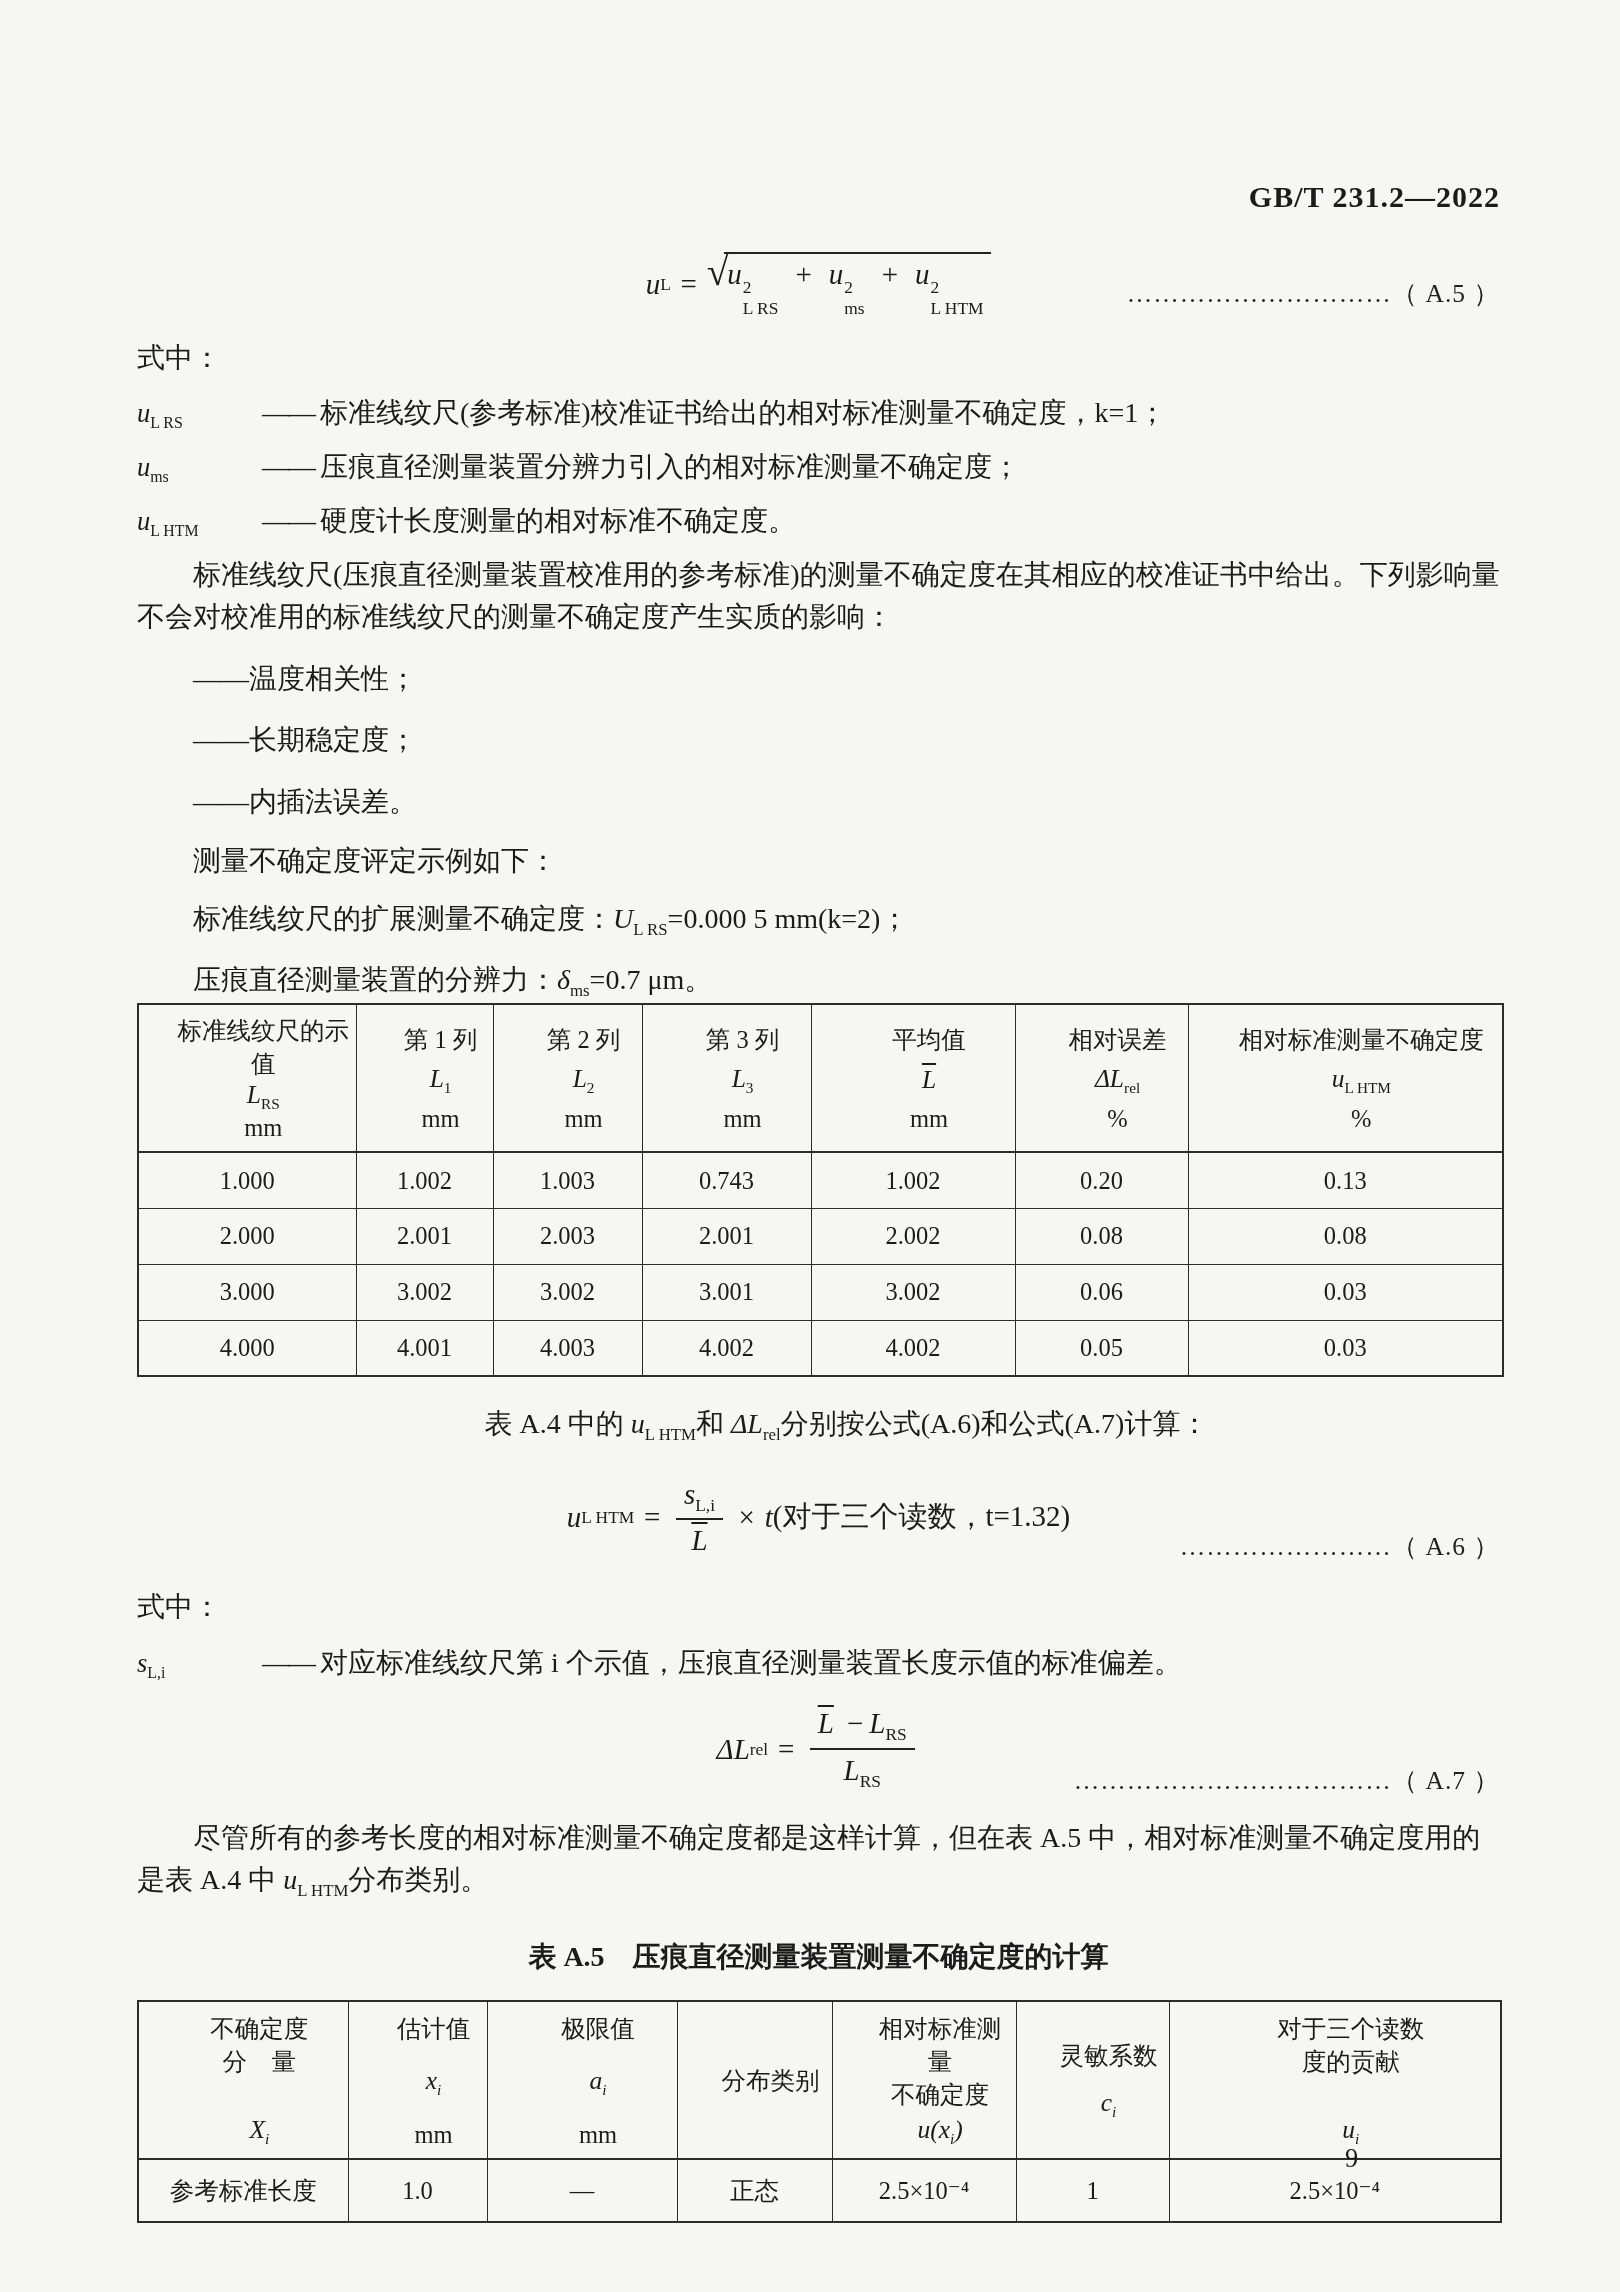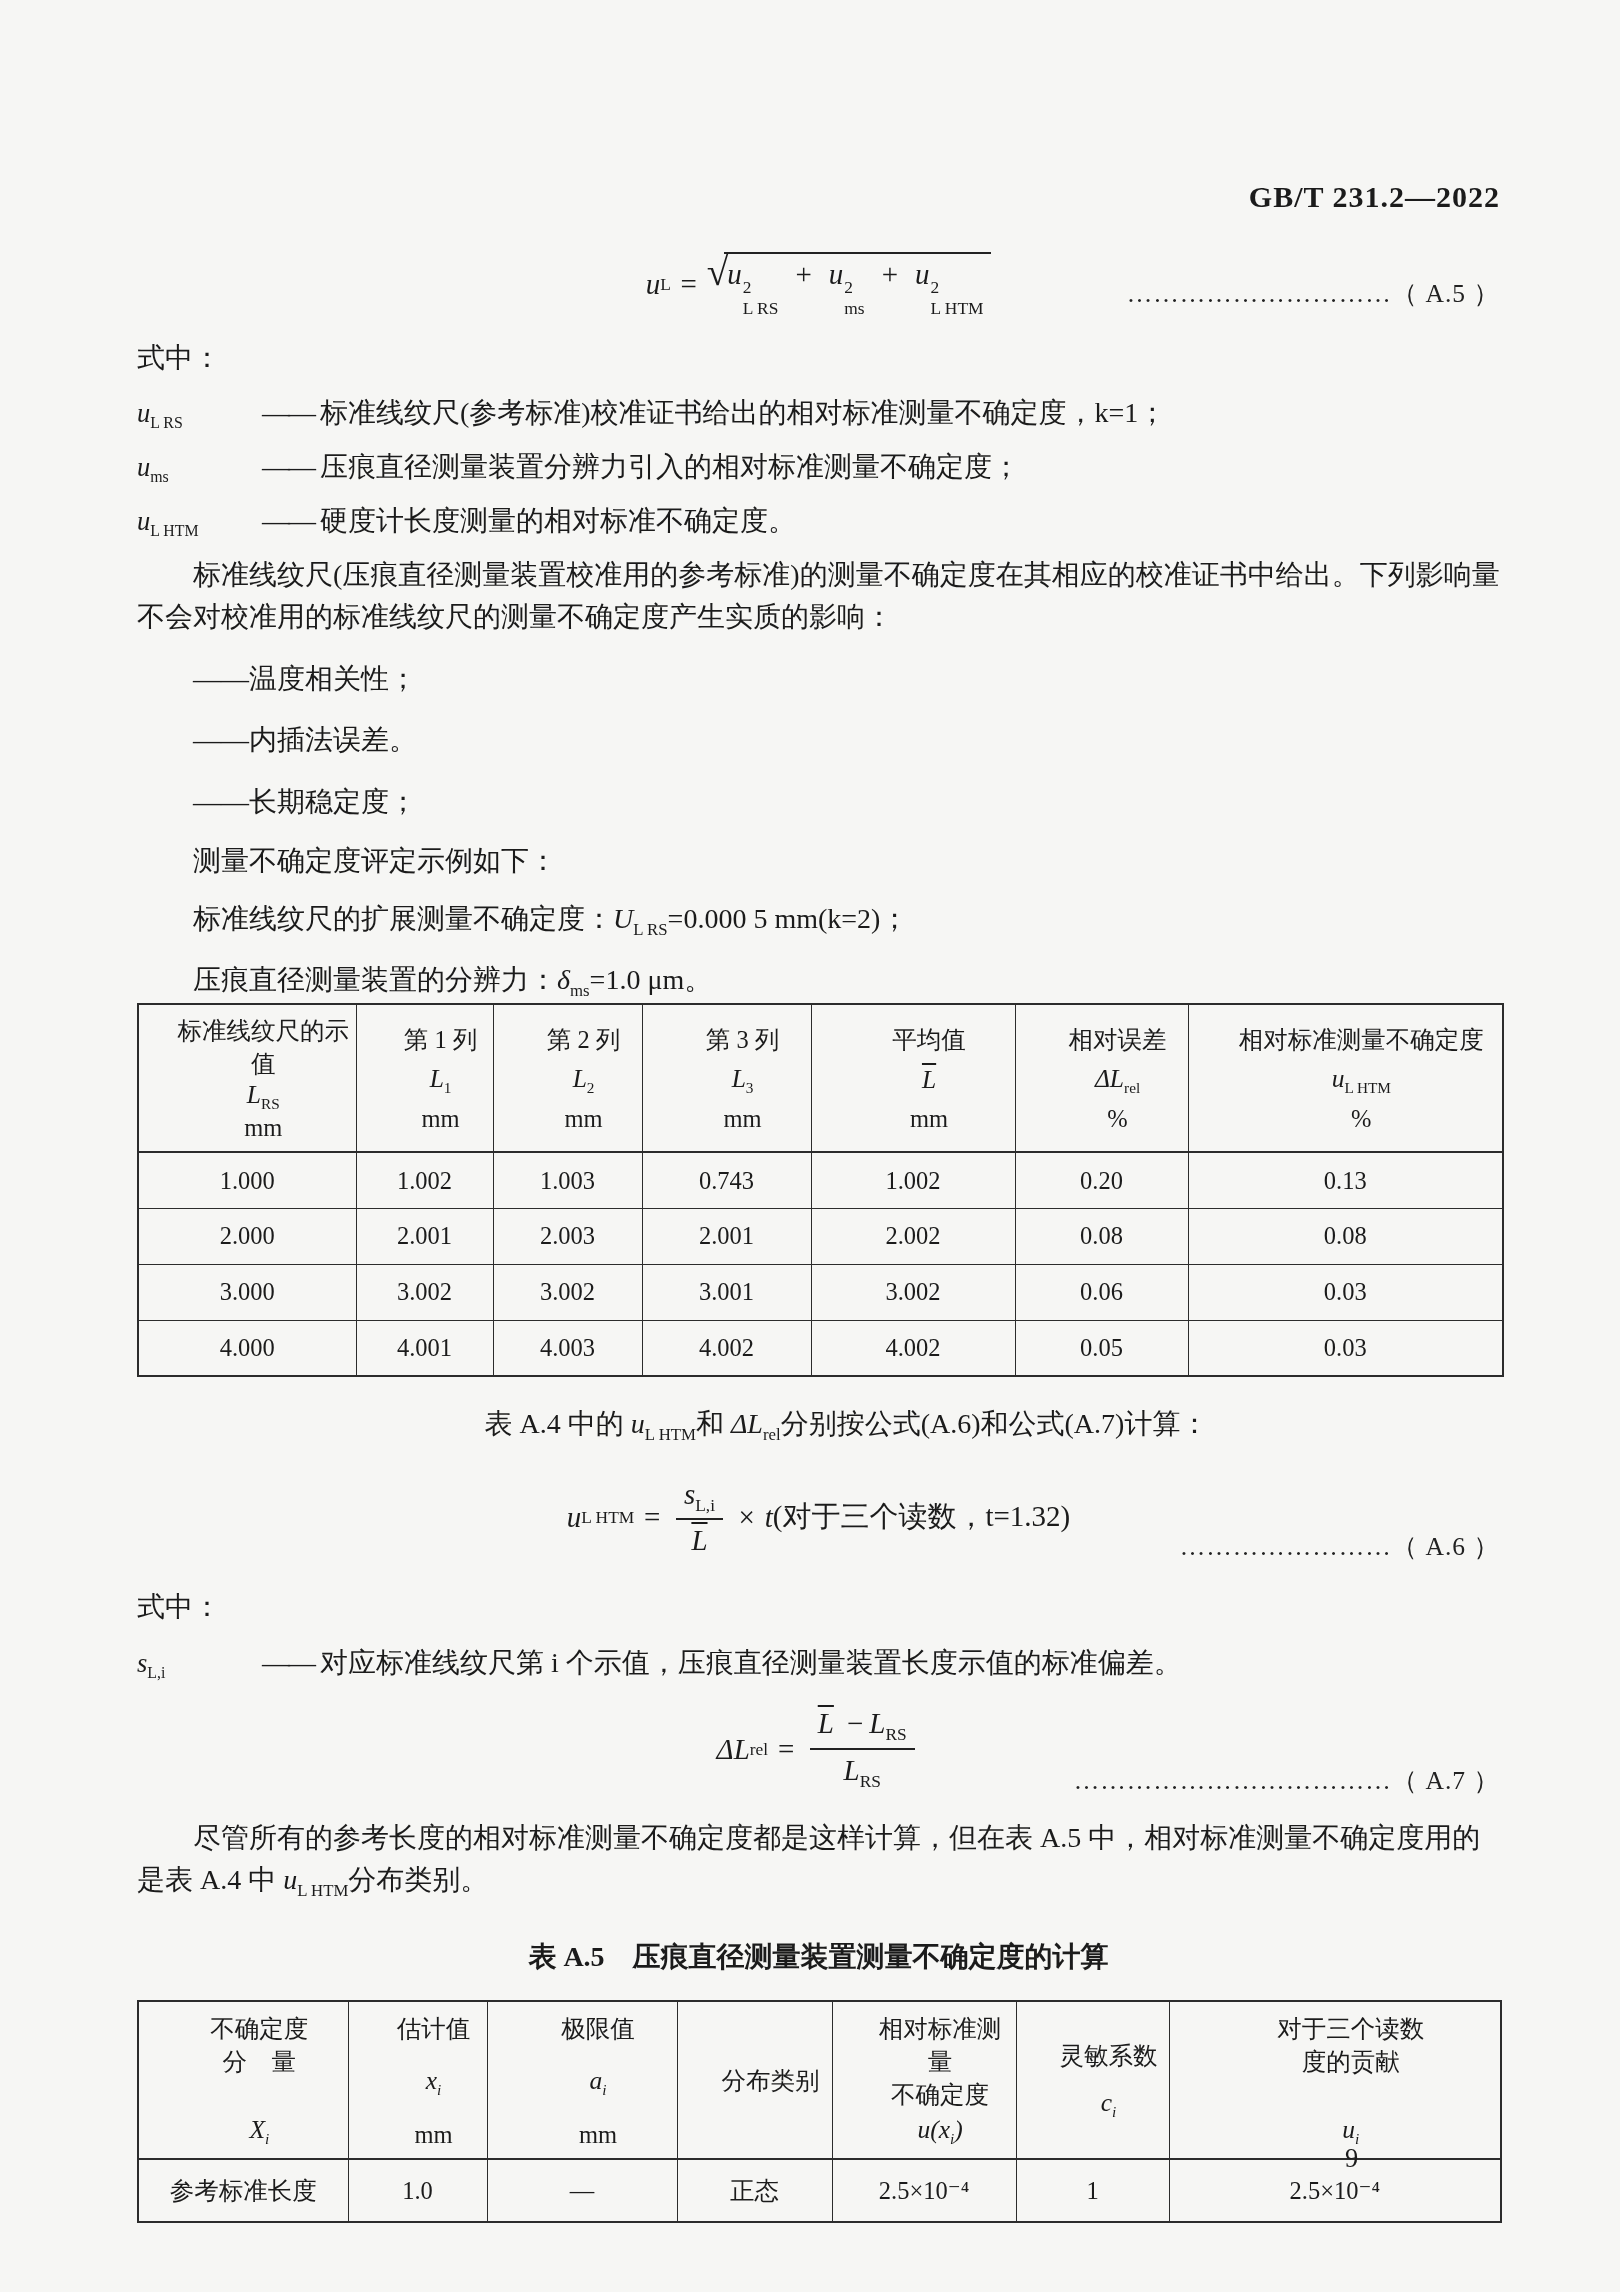--- a/index.html
+++ b/index.html
@@ -106,26 +106,26 @@
     </div>
     <div class="def-row">
       <span class="def-sym"><span class="sym">u</span><sub>L HTM</sub></span>
       <span class="def-dash">——</span>
       <span class="def-text">硬度计长度测量的相对标准不确定度。</span>
     </div>
 
     <p class="indent para">标准线纹尺(压痕直径测量装置校准用的参考标准)的测量不确定度在其相应的校准证书中给出。下列影响量不会对校准用的标准线纹尺的测量不确定度产生实质的影响：</p>
 
     <p class="dash-item">——温度相关性；</p>
+    <p class="dash-item">——长期稳定度；</p>
     <p class="dash-item">——内插法误差。</p>
-    <p class="dash-item">——长期稳定度；</p>
 
     <p class="example-line">测量不确定度评定示例如下：</p>
     <p class="example-line"><span>标准线纹尺的扩展测量不确定度：</span><span class="sym">U</span><sub>L RS</sub><span>=0.000 5 mm(k=2)；</span></p>
-    <p class="example-line"><span>压痕直径测量装置的分辨力：</span><span class="sym">δ</span><sub>ms</sub><span>=1.0 μm。</span></p>
+    <p class="example-line"><span>压痕直径测量装置的分辨力：</span><span class="sym">δ</span><sub>ms</sub><span>=0.7 μm。</span></p>
 
     <table class="a4">
       <colgroup>
         <col style="width:218px">
           <col style="width:137px">
           <col style="width:149px">
           <col style="width:169px">
         <col style="width:204px">
           <col style="width:173px">
           <col style="width:315px">

